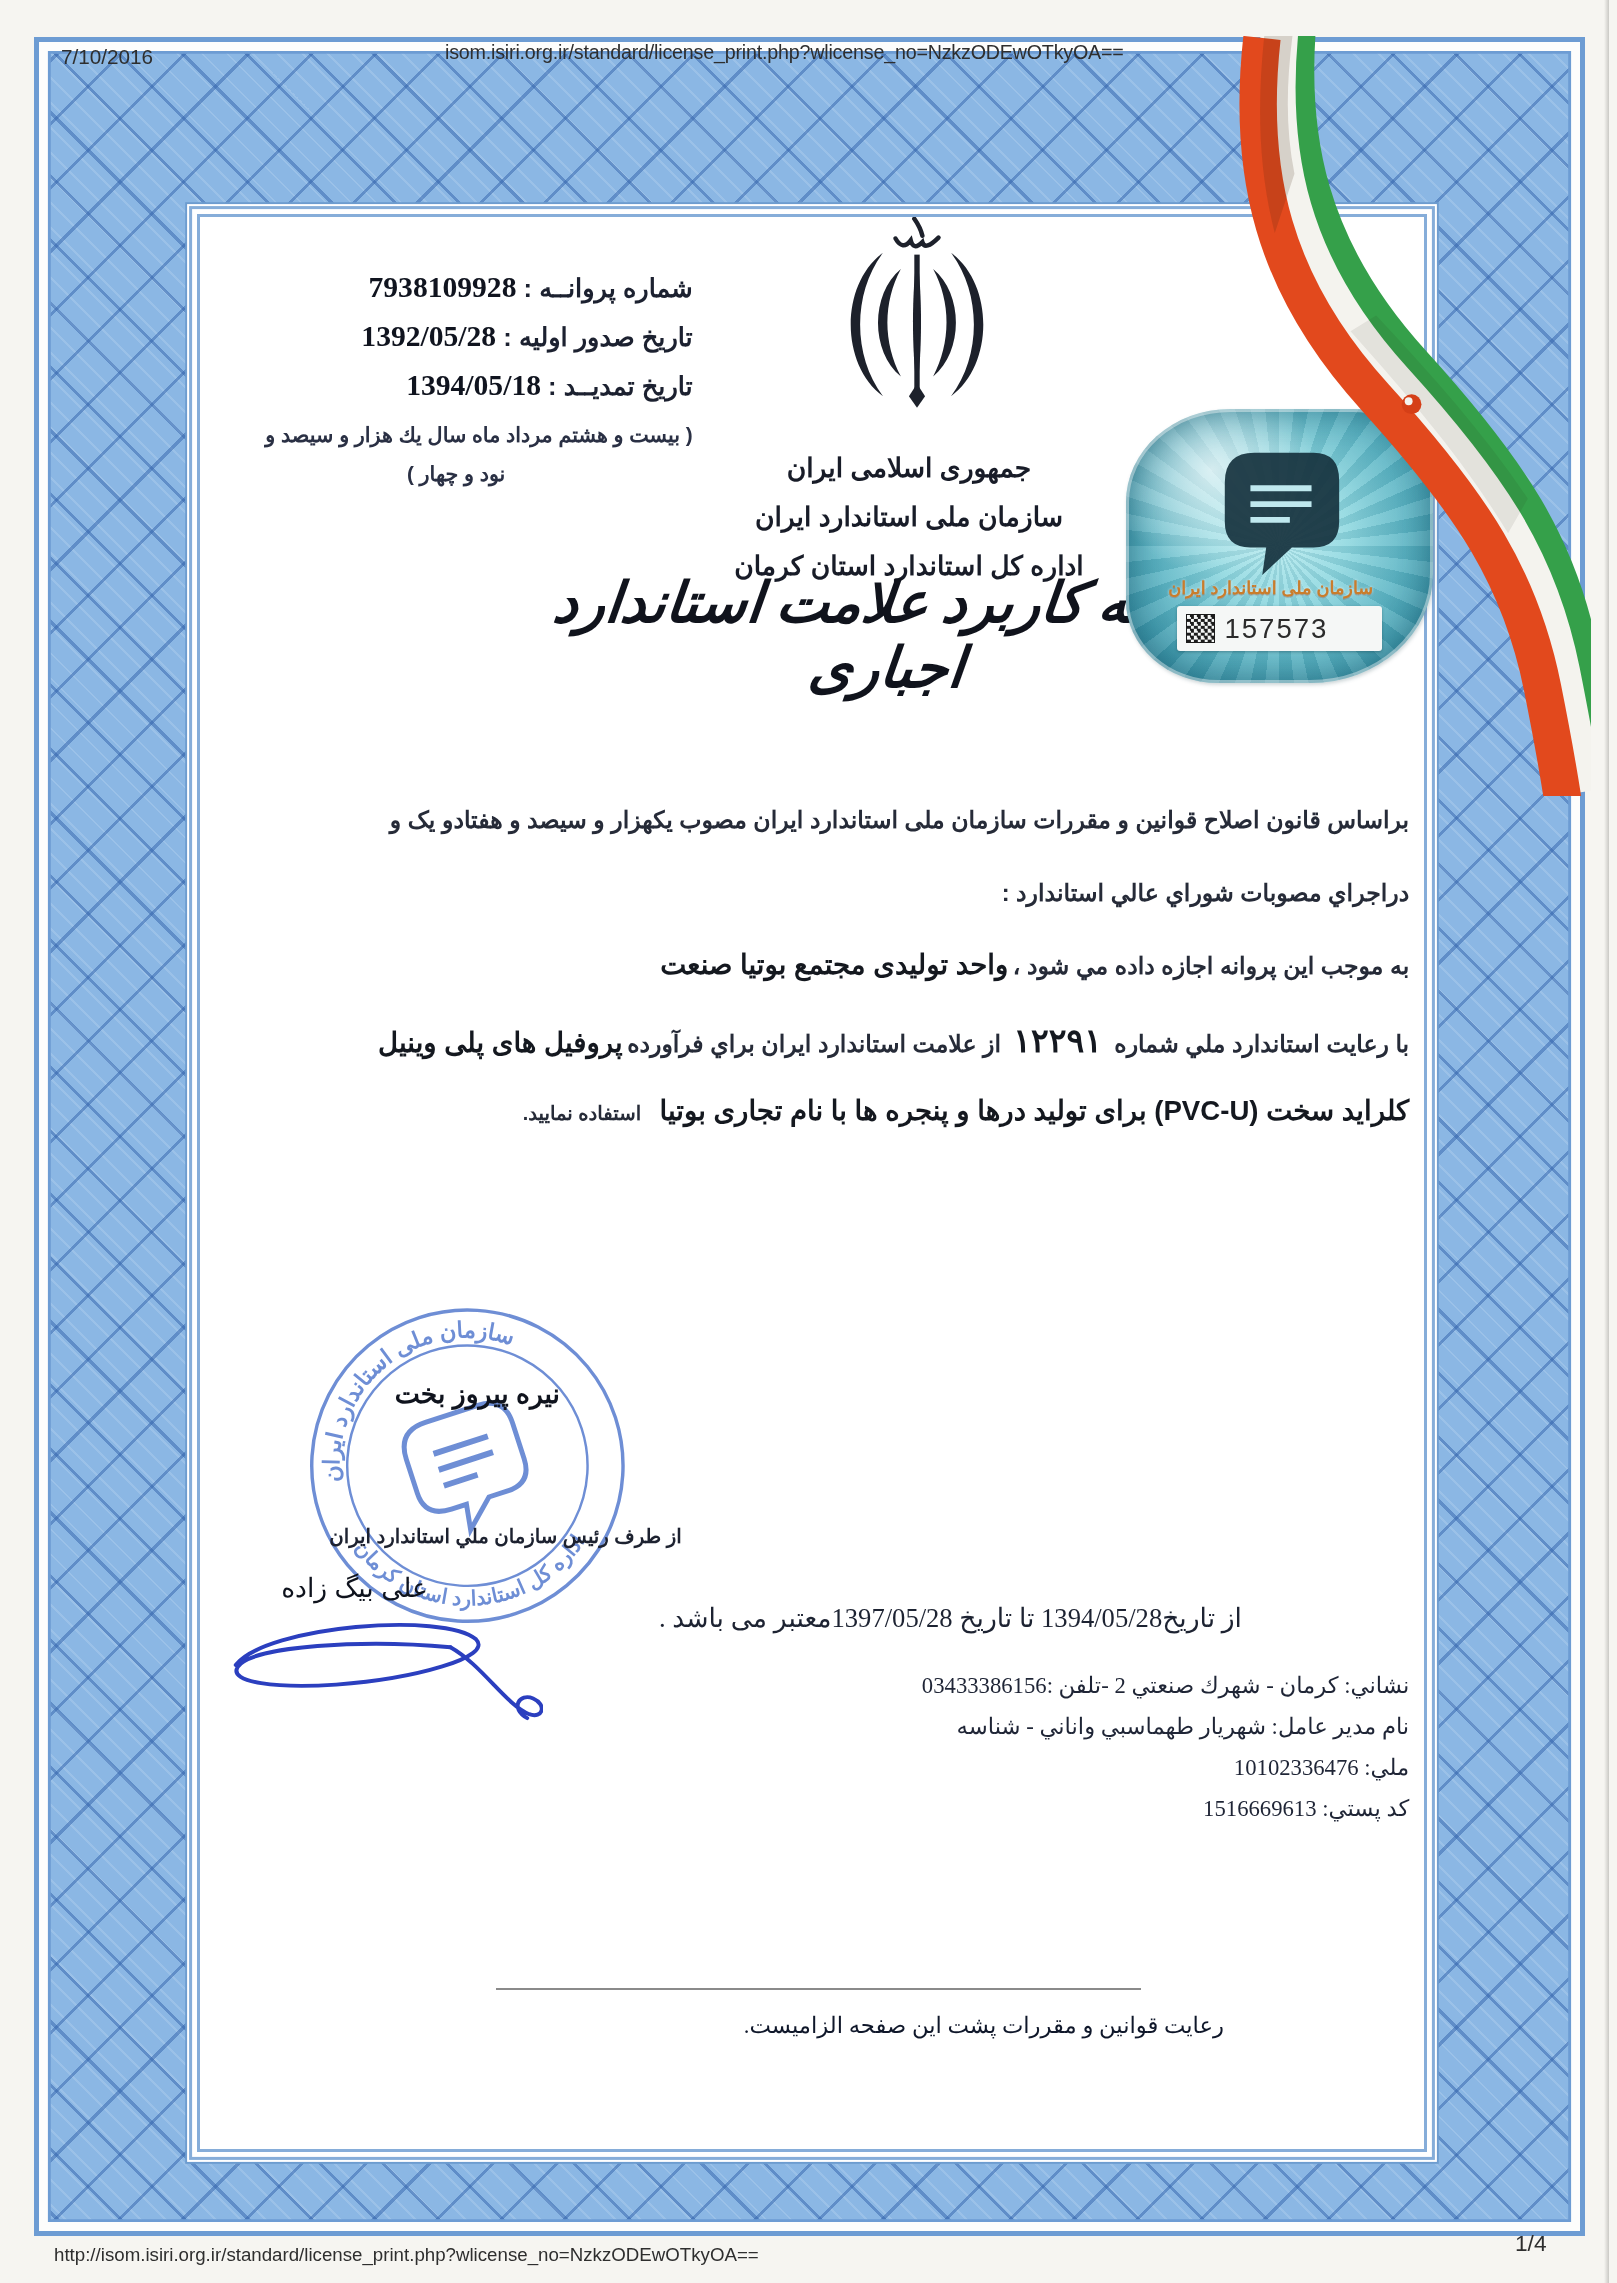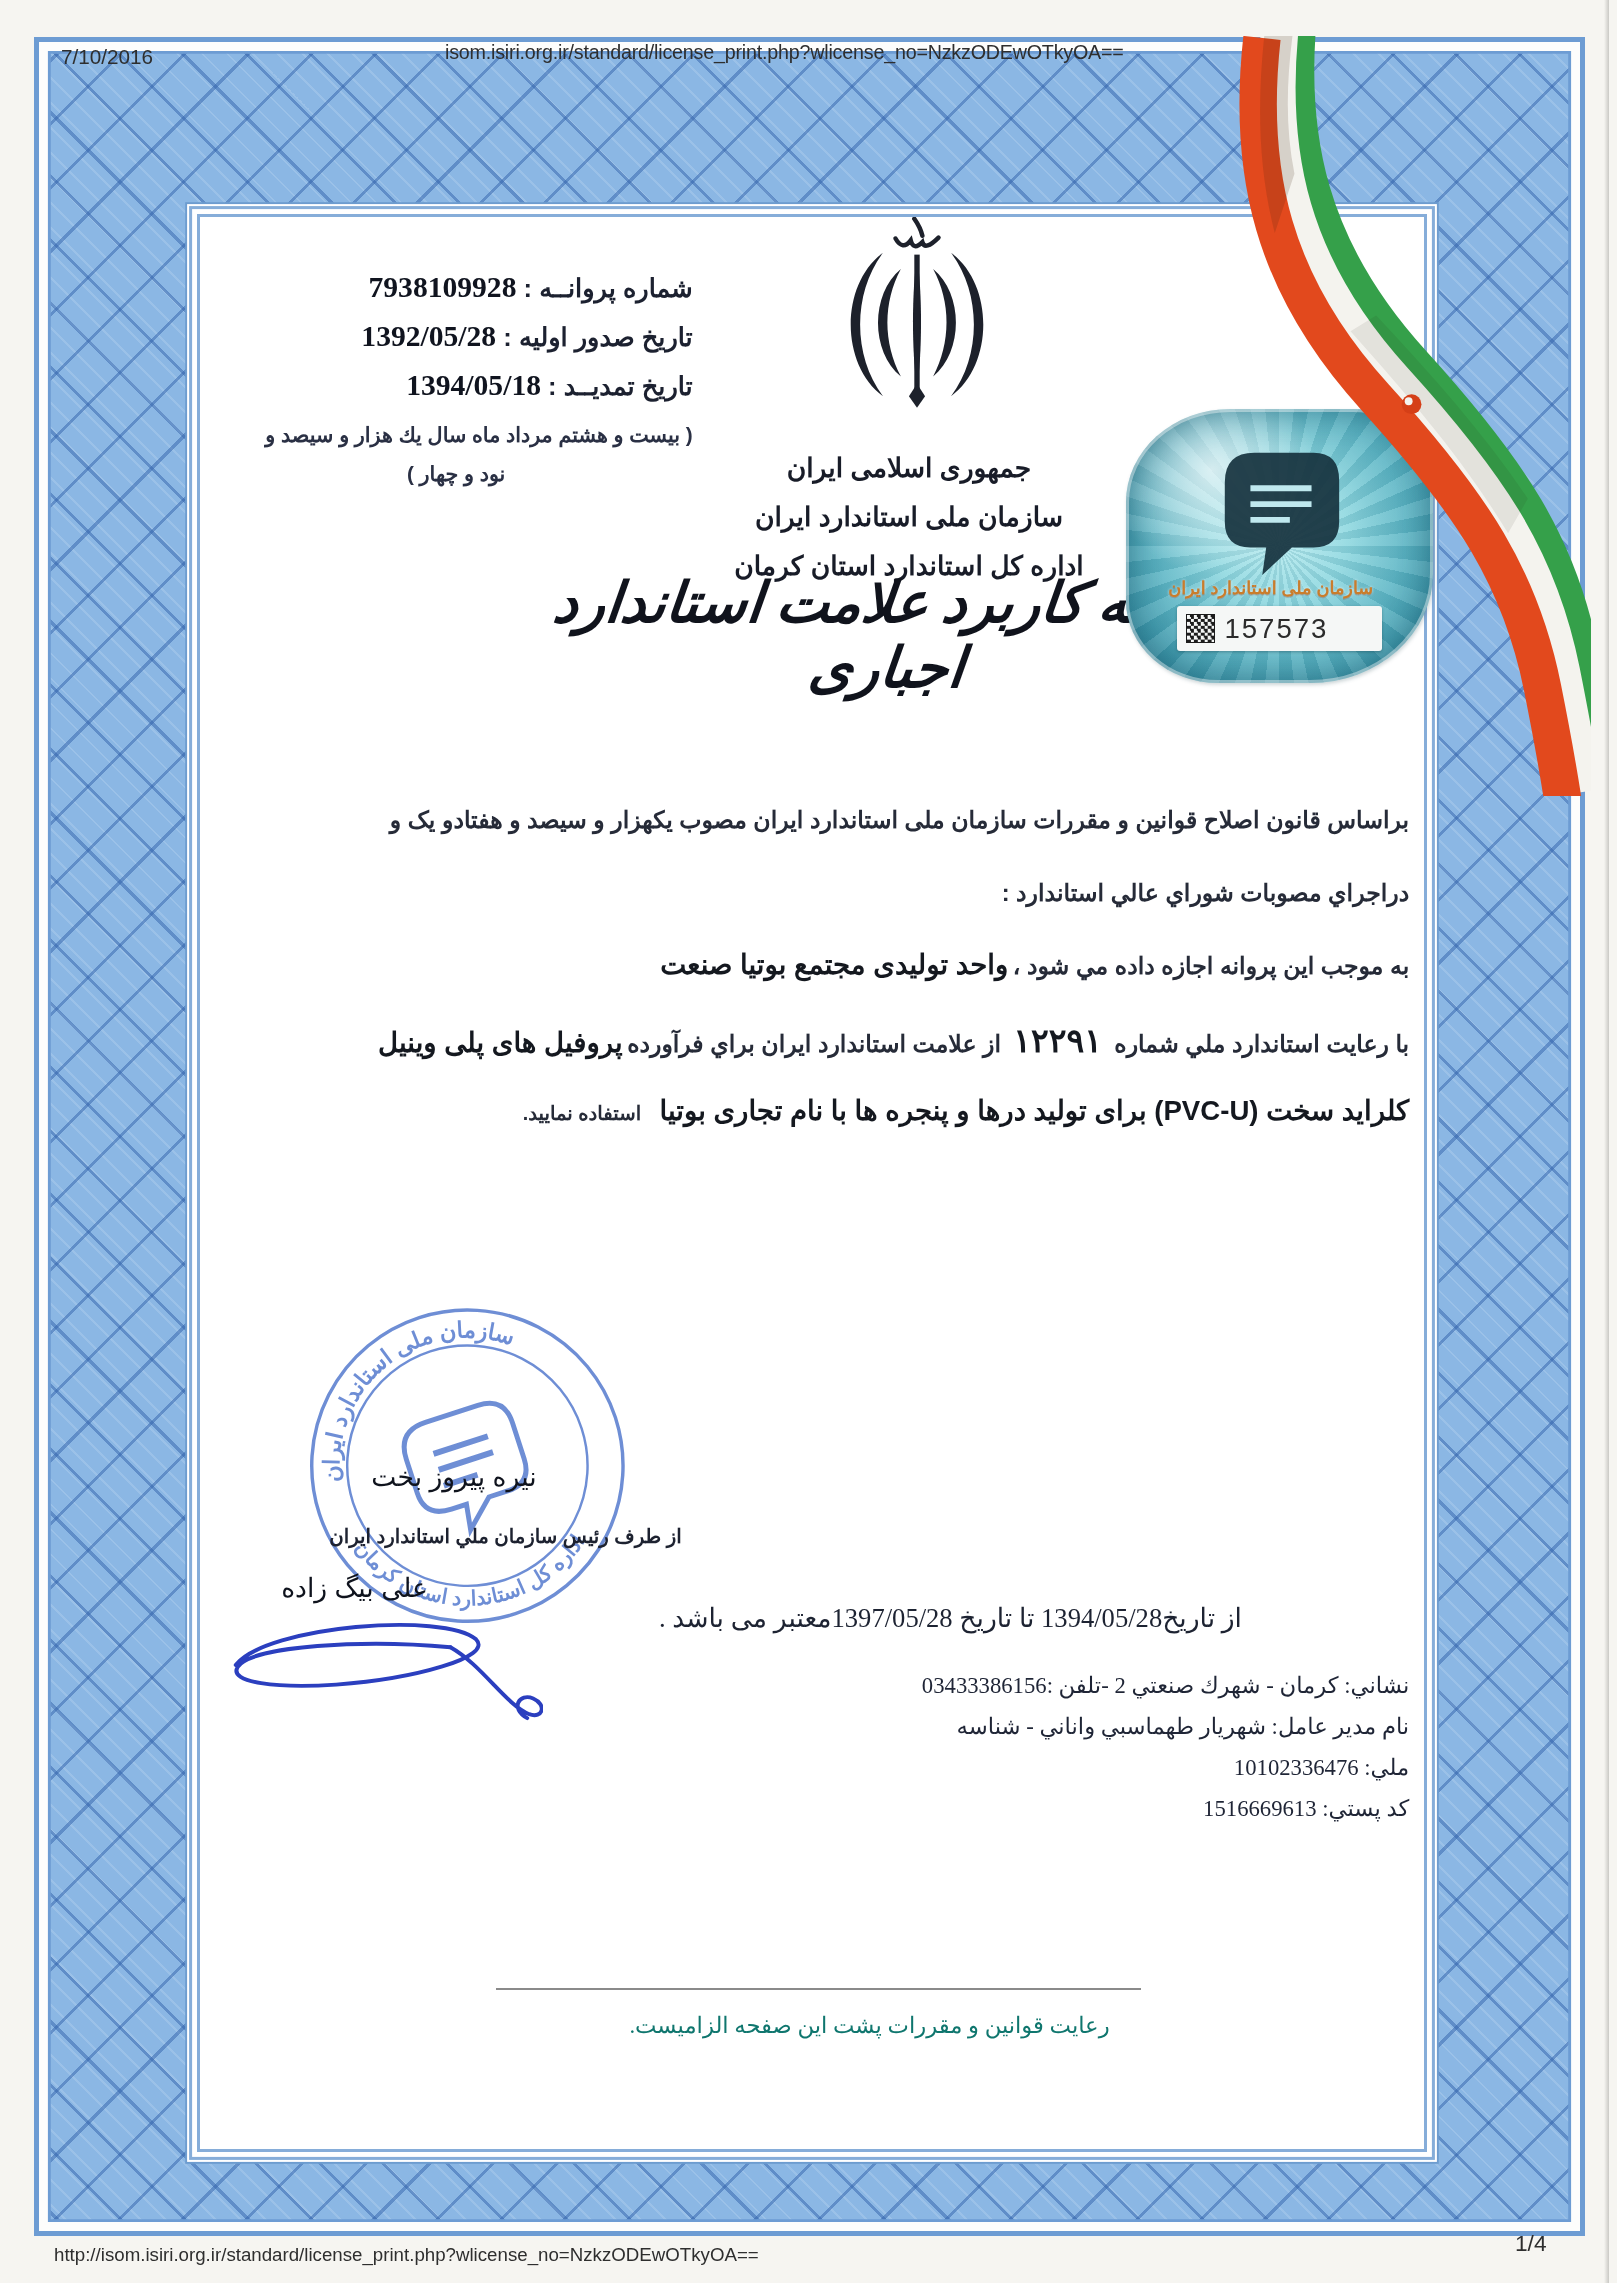--- a/index.html
+++ b/index.html
@@ -98,40 +98,40 @@
 
   
   .para{ position:absolute; left:14.8px; right:14.8px; direction:rtl; text-align:right; color:#262b38; }
   .p-reg{ font-size:23.6px; font-weight:700; }
   .p-bold{ font-size:27.6px; font-weight:800; color:#14181f; }
   .p-num{ font-size:33px; font-weight:800; color:#14181f; padding:0 7.9px; }
   .p-small{ font-size:19.7px; font-weight:700; padding-right:13.8px;margin-left:32px; }
 
   
   .stamp{ position:absolute; left:103px; top:1084px; transform:rotate(-18deg); opacity:.88; z-index:3; }
-  .name-top{ position:absolute; left:148px; top:1244px; width:212px; text-align:center; font-size:26.6px; font-weight:400; color:#0f131d; z-index:4; }
+  .name-top{ position:absolute; left:148px; top:1161px; width:212px; text-align:right; font-size:26.6px; font-weight:700; color:#0f131d; z-index:4; }
   .on-behalf{ position:absolute; left:59px; top:1308px; width:493px; text-align:center; direction:rtl; font-size:19.7px; font-weight:700; color:#1d2230; z-index:4; }
   .name-bottom{ position:absolute; left:51px; top:1355px; width:177px; text-align:right; font-size:26.6px; font-weight:400; color:#0f131d; z-index:4; }
   .signature{ position:absolute; left:17.7px; top:1371px; z-index:4; }
 
   
   .validity{
     position:absolute; left:374px; right:182px; top:1385px;
     direction:rtl; text-align:right;
     font-family:"Liberation Serif", serif; font-size:26.6px; color:#1d2332;
   }
   .address{ position:absolute; left:414px; right:14.8px; top:1448px; direction:rtl; text-align:right;
     font-family:"Liberation Serif", serif; font-size:22.7px; color:#1f2536; line-height:41px; }
 
   
   .note1{ position:absolute; left:315px; width:709px; top:1726px; text-align:center; direction:rtl;
     font-family:"Liberation Serif", serif; font-size:22.7px; color:#20252f; }
   .note-rule{ position:absolute; left:296px; width:645px; top:1771px; border-top:2px solid #8a8a8a; }
-  .note2{ position:absolute; left:315px; width:709px; top:1795px; text-align:center; direction:rtl;
-    font-family:"Liberation Serif", serif; font-size:22.7px; color:#0f766e; }
+  .note2{ position:absolute; left:315px; width:709px; top:1795px; text-align:right; direction:rtl;
+    font-family:"Liberation Serif", serif; font-size:22.7px; color:#0f172a; }
 </style>
 </head>
 <body>
 
 <div class="page-edge-shadow"></div>
 
 <div class="print-date">7/10/2016</div>
 <div class="print-url">isom.isiri.org.ir/standard/license_print.php?wlicense_no=NzkzODEwOTkyOA==</div>
 
 <div class="cert">

